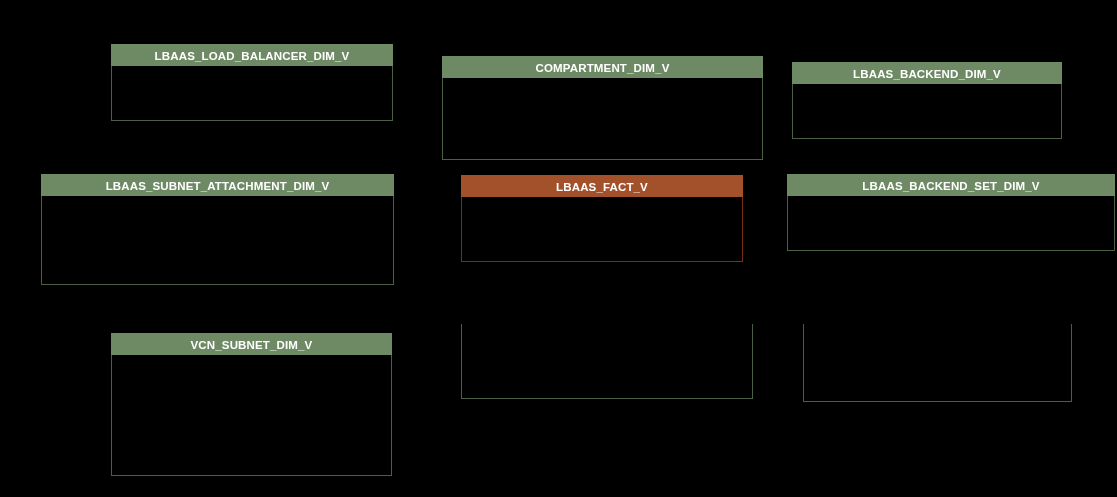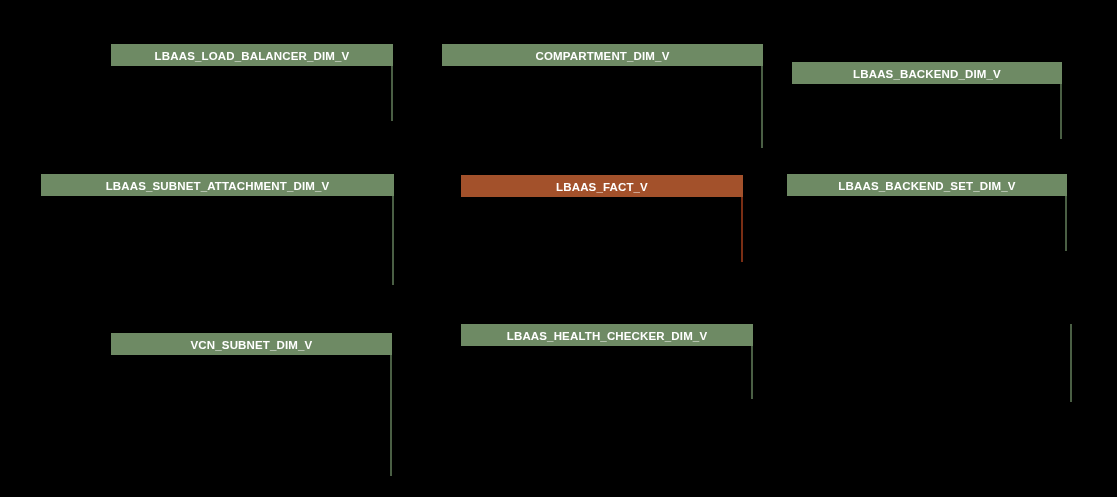--- a/index.html
+++ b/index.html
@@ -15,21 +15,20 @@
     background: #000000;
     overflow: hidden;
     font-family: "Liberation Sans", sans-serif;
   }
   .entity {
     position: absolute;
     box-sizing: border-box;
     background: #000000;
     display: flex;
     flex-direction: column;
-    align-items: flex-end;
   }
   .entity-header {
     box-sizing: border-box;
     width: 100%;
     height: 22px;
     line-height: 22px;
     text-align: center;
     color: #ffffff;
     font-size: 11.5px;
     font-weight: bold;
@@ -76,21 +75,21 @@
 </head>
 <body>
 
 <div id="canvas">
     <div class="entity dim" style="left: 111px; top: 44px; width: 282px; height: 77px;">
       <div class="entity-header">LBAAS_LOAD_BALANCER_DIM_V</div>
       <div class="entity-body">
         <ul></ul>
       </div>
     </div>
-    <div class="entity dim" style="left: 442px; top: 44px; width: 321px; height: 104px;">
+    <div class="entity dim" style="left: 442px; top: 56px; width: 321px; height: 104px;">
       <div class="entity-header">COMPARTMENT_DIM_V</div>
       <div class="entity-body">
         <ul></ul>
       </div>
     </div>
     <div class="entity dim" style="left: 792px; top: 62px; width: 270px; height: 77px;">
       <div class="entity-header">LBAAS_BACKEND_DIM_V</div>
       <div class="entity-body">
         <ul></ul>
       </div>
@@ -100,34 +99,33 @@
       <div class="entity-body">
         <ul></ul>
       </div>
     </div>
     <div class="entity fact" style="left: 461px; top: 175px; width: 282px; height: 87px;">
       <div class="entity-header">LBAAS_FACT_V</div>
       <div class="entity-body">
         <ul></ul>
       </div>
     </div>
-    <div class="entity dim" style="left: 787px; top: 174px; width: 280px; height: 77px;">
+    <div class="entity dim" style="left: 787px; top: 174px; width: 328px; height: 77px;">
       <div class="entity-header">LBAAS_BACKEND_SET_DIM_V</div>
       <div class="entity-body">
         <ul></ul>
       </div>
     </div>
     <div class="entity dim" style="left: 111px; top: 333px; width: 281px; height: 143px;">
       <div class="entity-header">VCN_SUBNET_DIM_V</div>
       <div class="entity-body">
         <ul></ul>
       </div>
     </div>
     <div class="entity dim" style="left: 461px; top: 324px; width: 292px; height: 75px;">
-      <div class="entity-header">LBAAS_HEALTH_CHECKER_DIM_V</div>
       <div class="entity-body">
         <ul></ul>
       </div>
     </div>
     <div class="entity dim" style="left: 803px; top: 324px; width: 269px; height: 78px;">
       <div class="entity-body">
         <ul></ul>
       </div>
     </div>
   </div>

